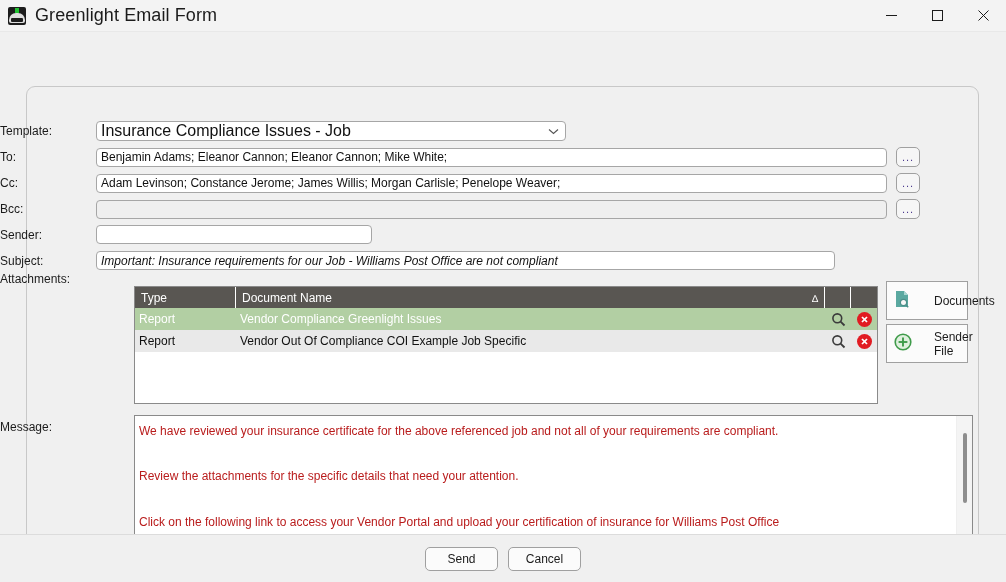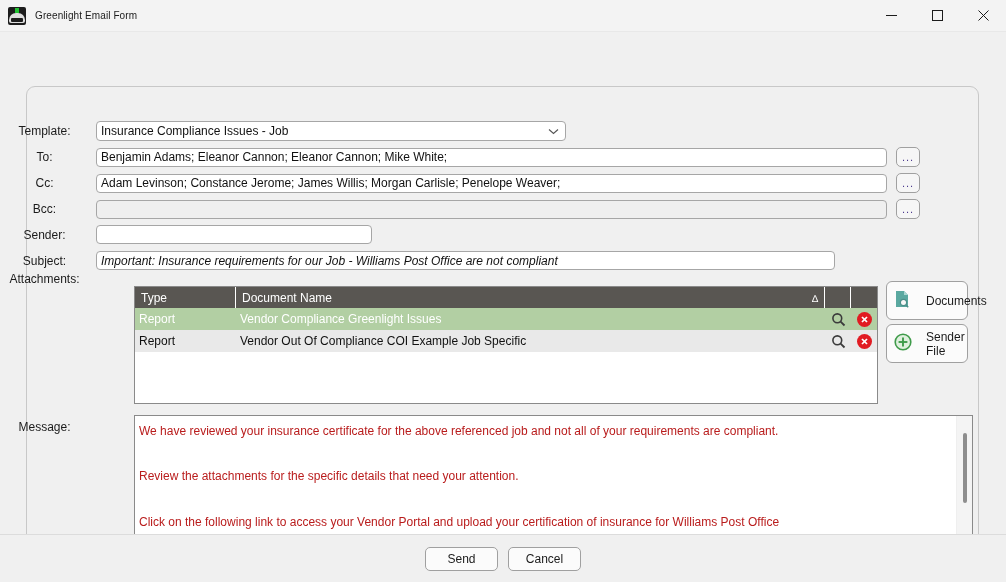--- a/index.html
+++ b/index.html
@@ -62,21 +62,21 @@
     content: "";
     position: absolute;
     left: 2px;
     top: 5px;
     width: 12px;
     height: 4px;
     background: #1c1c1c;
     border-radius: 1px;
   }
   .title-text {
-    font-size: 10px;
+    font-size: 18px;
     color: #1b1b1b;
     letter-spacing: 0.1px;
   }
   .win-controls {
     margin-left: auto;
     display: flex;
     height: 31px;
   }
   .win-btn {
     width: 46px;
@@ -105,21 +105,21 @@
     background: #f0f0f0;
     box-sizing: border-box;
   }
   .form-row {
     position: absolute;
     display: flex;
     align-items: center;
   }
   .lbl {
     width: 96px;
-    text-align: center;
+    text-align: left;
     padding-right: 7px;
     color: #1b1b1b;
     font-size: 12px;
     box-sizing: border-box;
     flex: 0 0 auto;
   }
   .tbox {
     box-sizing: border-box;
     border: 1px solid #a6a6a6;
     border-radius: 4px;
@@ -137,21 +137,21 @@
   .tbox.gray { background: #efefef; }
   .combo {
     box-sizing: border-box;
     border: 1px solid #a6a6a6;
     border-radius: 4px;
     background: #ffffff;
     height: 20px;
     display: flex;
     align-items: center;
     padding: 0 4px;
-    font-size: 12px;
+    font-size: 16px;
     color: #111;
     position: relative;
   }
   .combo .chev {
     margin-left: auto;
     color: #4a4a4a;
     display: flex;
     align-items: center;
     padding-right: 2px;
   }
@@ -242,29 +242,29 @@
     align-items: center;
     justify-content: center;
   }
   .grid-filler { background: #ffffff; height: 100%; }
   
   .side-btn {
     position: absolute;
     width: 82px;
     height: 39px;
     border: 1px solid #a0a0a0;
-    border-radius: 6px;
+    border-radius: 0;
     background: #fbfbfb;
     display: flex;
     align-items: center;
     box-sizing: border-box;
     padding-left: 7px;
     font-size: 12px;
     color: #1b1b1b;
-    gap: 14px;
+    gap: 22px;
   }
   #btn-documents { left: 886px; top: 249px; }
   #btn-attach { left: 886px; top: 292px; }
   
   .msgwrap {
     position: absolute;
     left: 134px;
     top: 383px;
     width: 839px;
     height: 120px;

